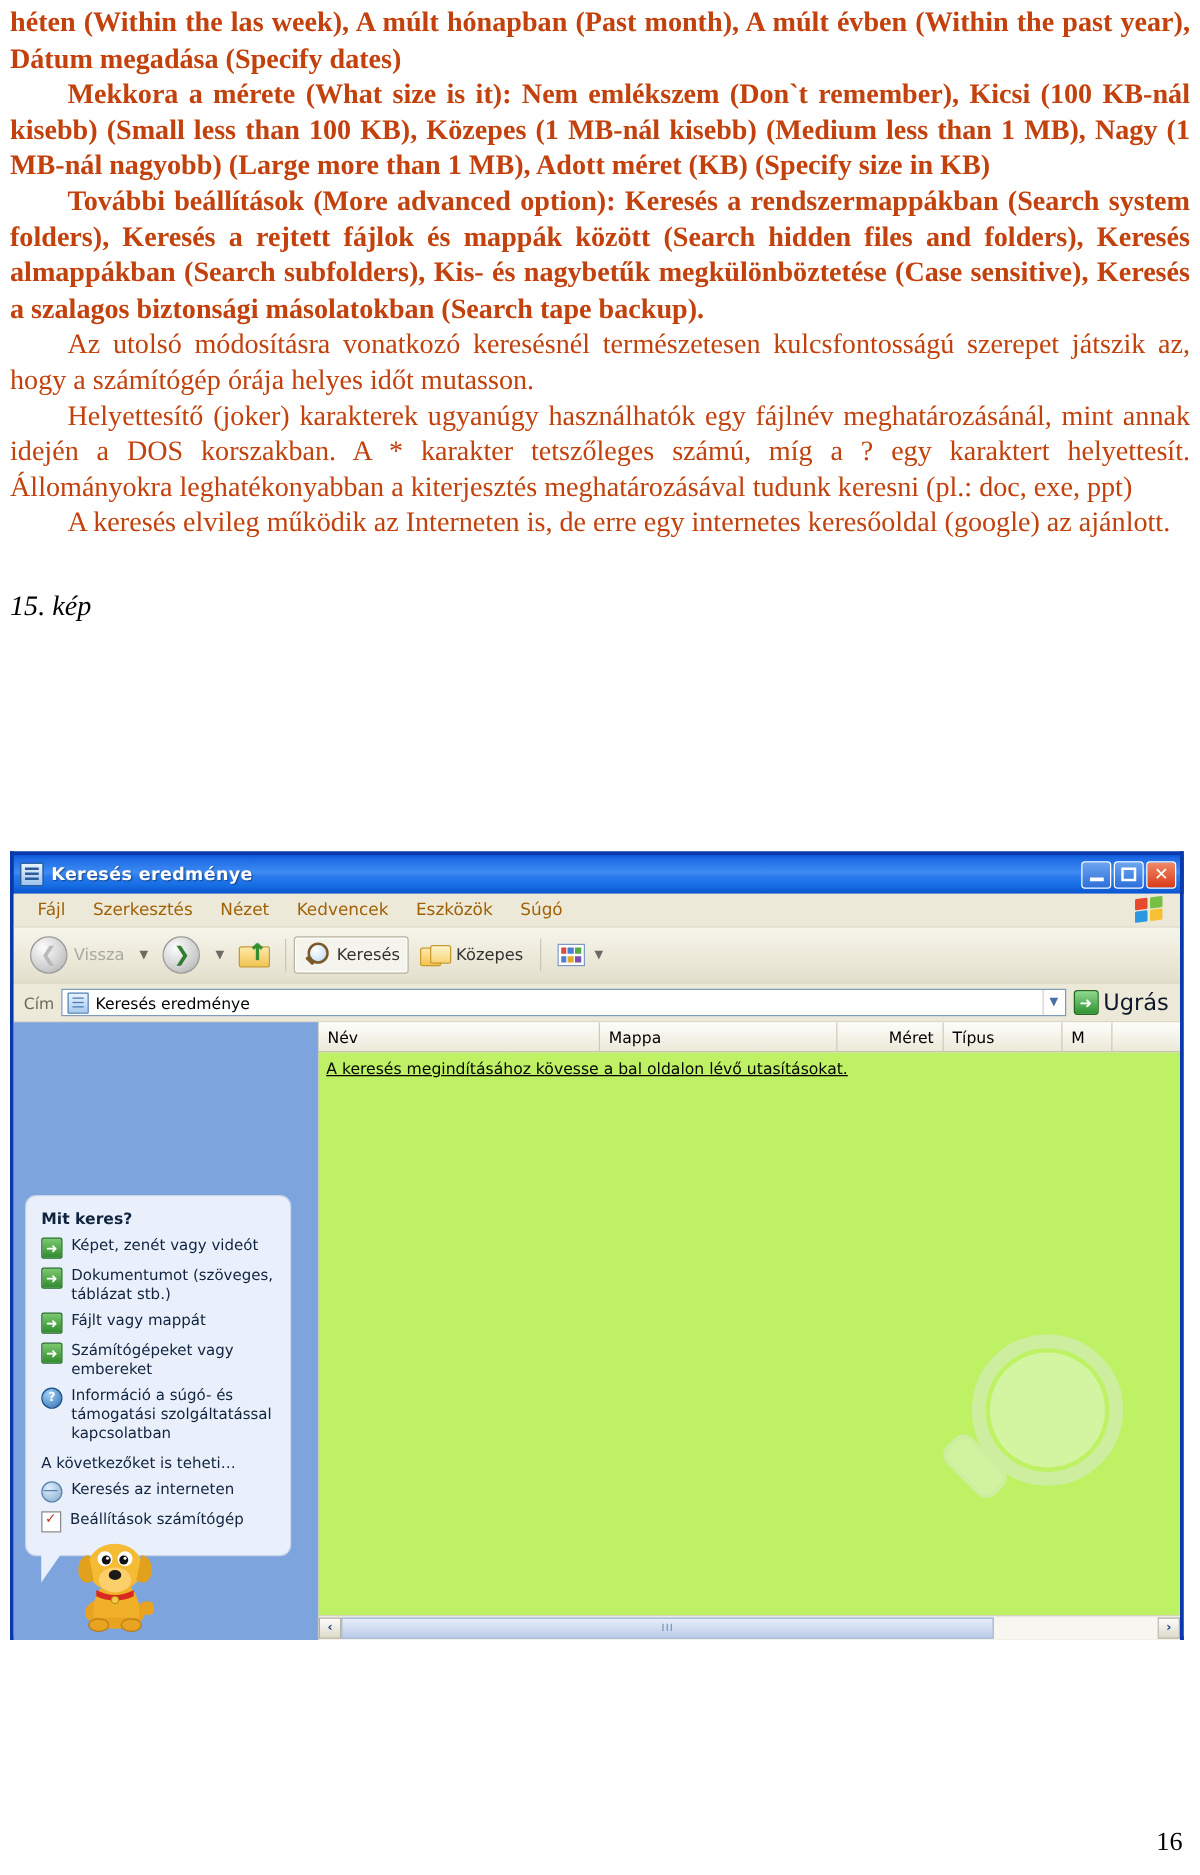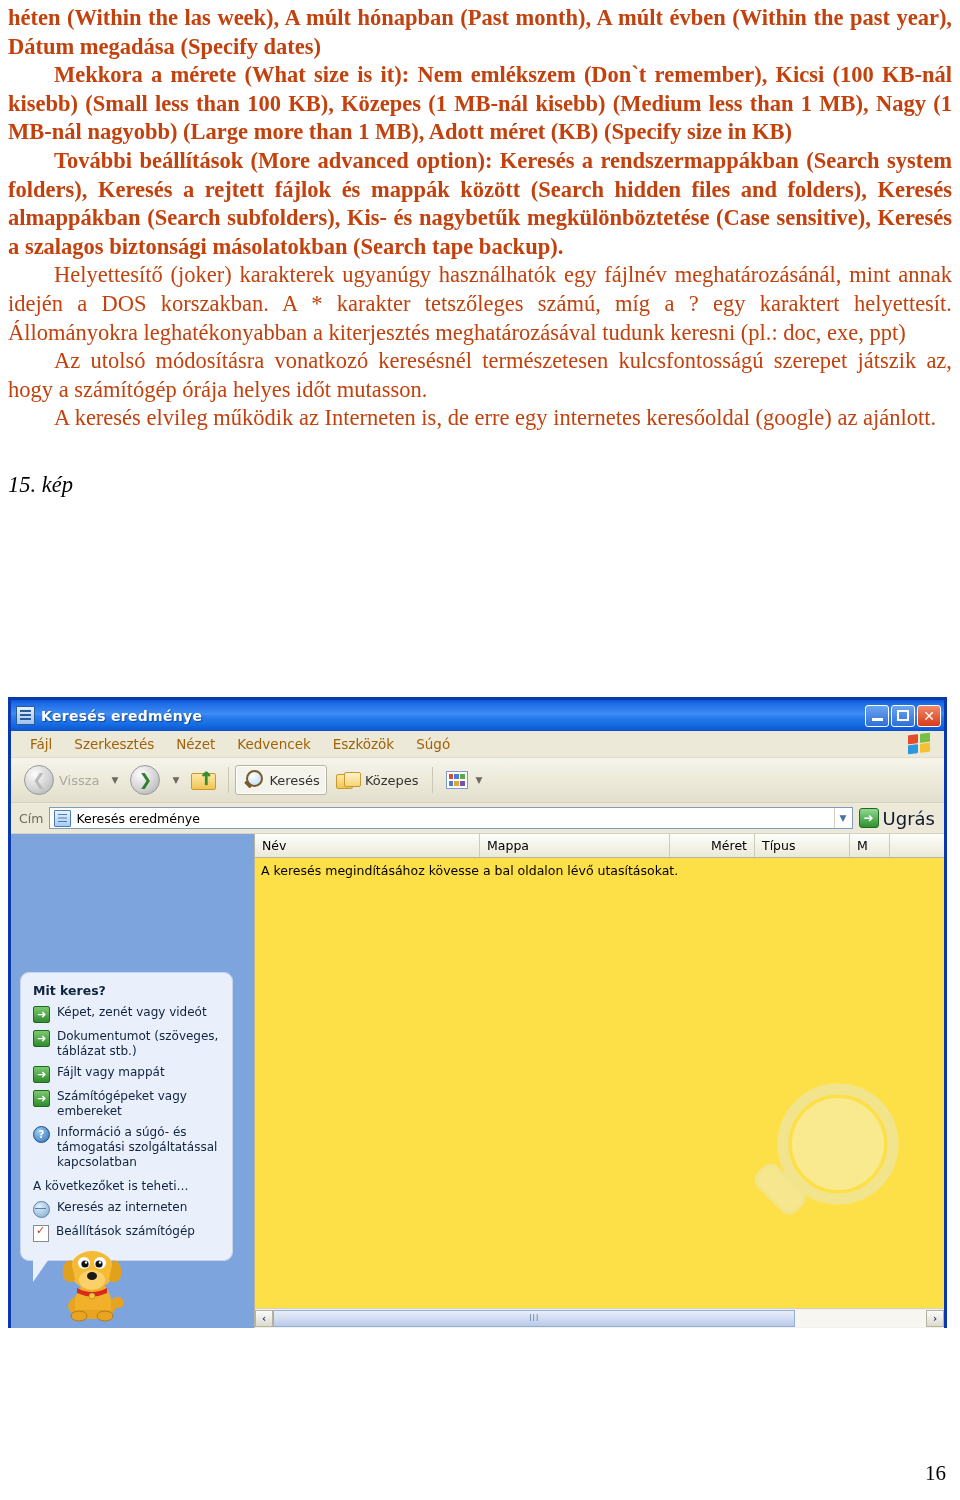--- a/index.html
+++ b/index.html
@@ -39,21 +39,21 @@
     line-height: 28.5px;
     color: #000;
   }
 
   .spacer-lg { height: 38px; }
 
   
   .xp-window {
     position: absolute;
     left: 8px;
-    top: 700px;
+    top: 684px;
     width: 939px;
     height: 628px;
     border: 3px solid #0a38ad;
     border-top: none;
     box-sizing: border-box;
     background: #ece9d8;
     font-family: "DejaVu Sans", "Liberation Sans", sans-serif;
   }
   .titlebar {
     height: 31px;
@@ -358,21 +358,21 @@
     border-bottom: 1px solid #b8b49f;
     font-size: 12.5px; color: #000;
   }
   .col {
     display: flex; align-items: center; padding-left: 7px;
     border-right: 1px solid #cfcbba;
     box-sizing: border-box; overflow: hidden; white-space: nowrap;
   }
   .col.num { justify-content: flex-end; padding-right: 7px; }
   .list-body {
-    flex: 1 1 auto; position: relative; background: #fde047; overflow: hidden;
+    flex: 1 1 auto; position: relative; background: #bef264; overflow: hidden; text-decoration: underline;
   }
   .hint {
     font-size: 12.5px; color: #000; padding: 5px 0 0 6px;
   }
   .watermark {
     position: absolute; right: 34px; bottom: 46px;
     width: 190px; height: 190px; opacity: .4;
   }
   .hscroll {
     height: 19px; flex: 0 0 auto;
@@ -406,22 +406,22 @@
     color: #000;
   }
 </style>
 </head>
 <body>
 
 <div class="doc">
   <p class="para bold">héten (Within the las week), A múlt hónapban (Past month), A múlt évben (Within the past year), Dátum megadása (Specify dates)</p>
   <p class="para bold indent">Mekkora a mérete  (What size is it): Nem emlékszem (Don`t remember), Kicsi (100 KB-nál kisebb) (Small less than 100 KB), Közepes (1 MB-nál kisebb) (Medium less than 1 MB), Nagy (1 MB-nál nagyobb) (Large more than 1 MB), Adott méret (KB) (Specify size in KB)</p>
   <p class="para bold indent">További beállítások (More advanced option): Keresés a rendszermappákban (Search system folders), Keresés a rejtett fájlok és mappák között (Search hidden files and folders), Keresés almappákban (Search subfolders), Kis- és nagybetűk megkülönböztetése (Case sensitive), Keresés a szalagos biztonsági másolatokban (Search tape backup).</p>
+  <p class="para indent">Az utolsó módosításra vonatkozó keresésnél természetesen kulcsfontosságú szerepet játszik az, hogy a számítógép órája helyes időt mutasson.</p>
   <p class="para indent">Helyettesítő (joker) karakterek ugyanúgy használhatók egy fájlnév meghatározásánál, mint annak idején a DOS korszakban. A * karakter tetszőleges számú, míg a ? egy karaktert helyettesít. Állományokra leghatékonyabban a kiterjesztés meghatározásával tudunk keresni (pl.: doc, exe, ppt)</p>
-  <p class="para indent">Az utolsó módosításra vonatkozó keresésnél természetesen kulcsfontosságú szerepet játszik az, hogy a számítógép órája helyes időt mutasson.</p>
   <p class="para indent">A keresés elvileg működik az Interneten is, de erre egy internetes keresőoldal (google) az ajánlott.</p>
   <div class="spacer-lg"></div>
   <div class="caption">15. kép</div>
 </div>
 
 <div class="xp-window">
 
   <div class="titlebar">
     <div class="title-icon"></div>
     <div class="title-text">Keresés eredménye</div>

